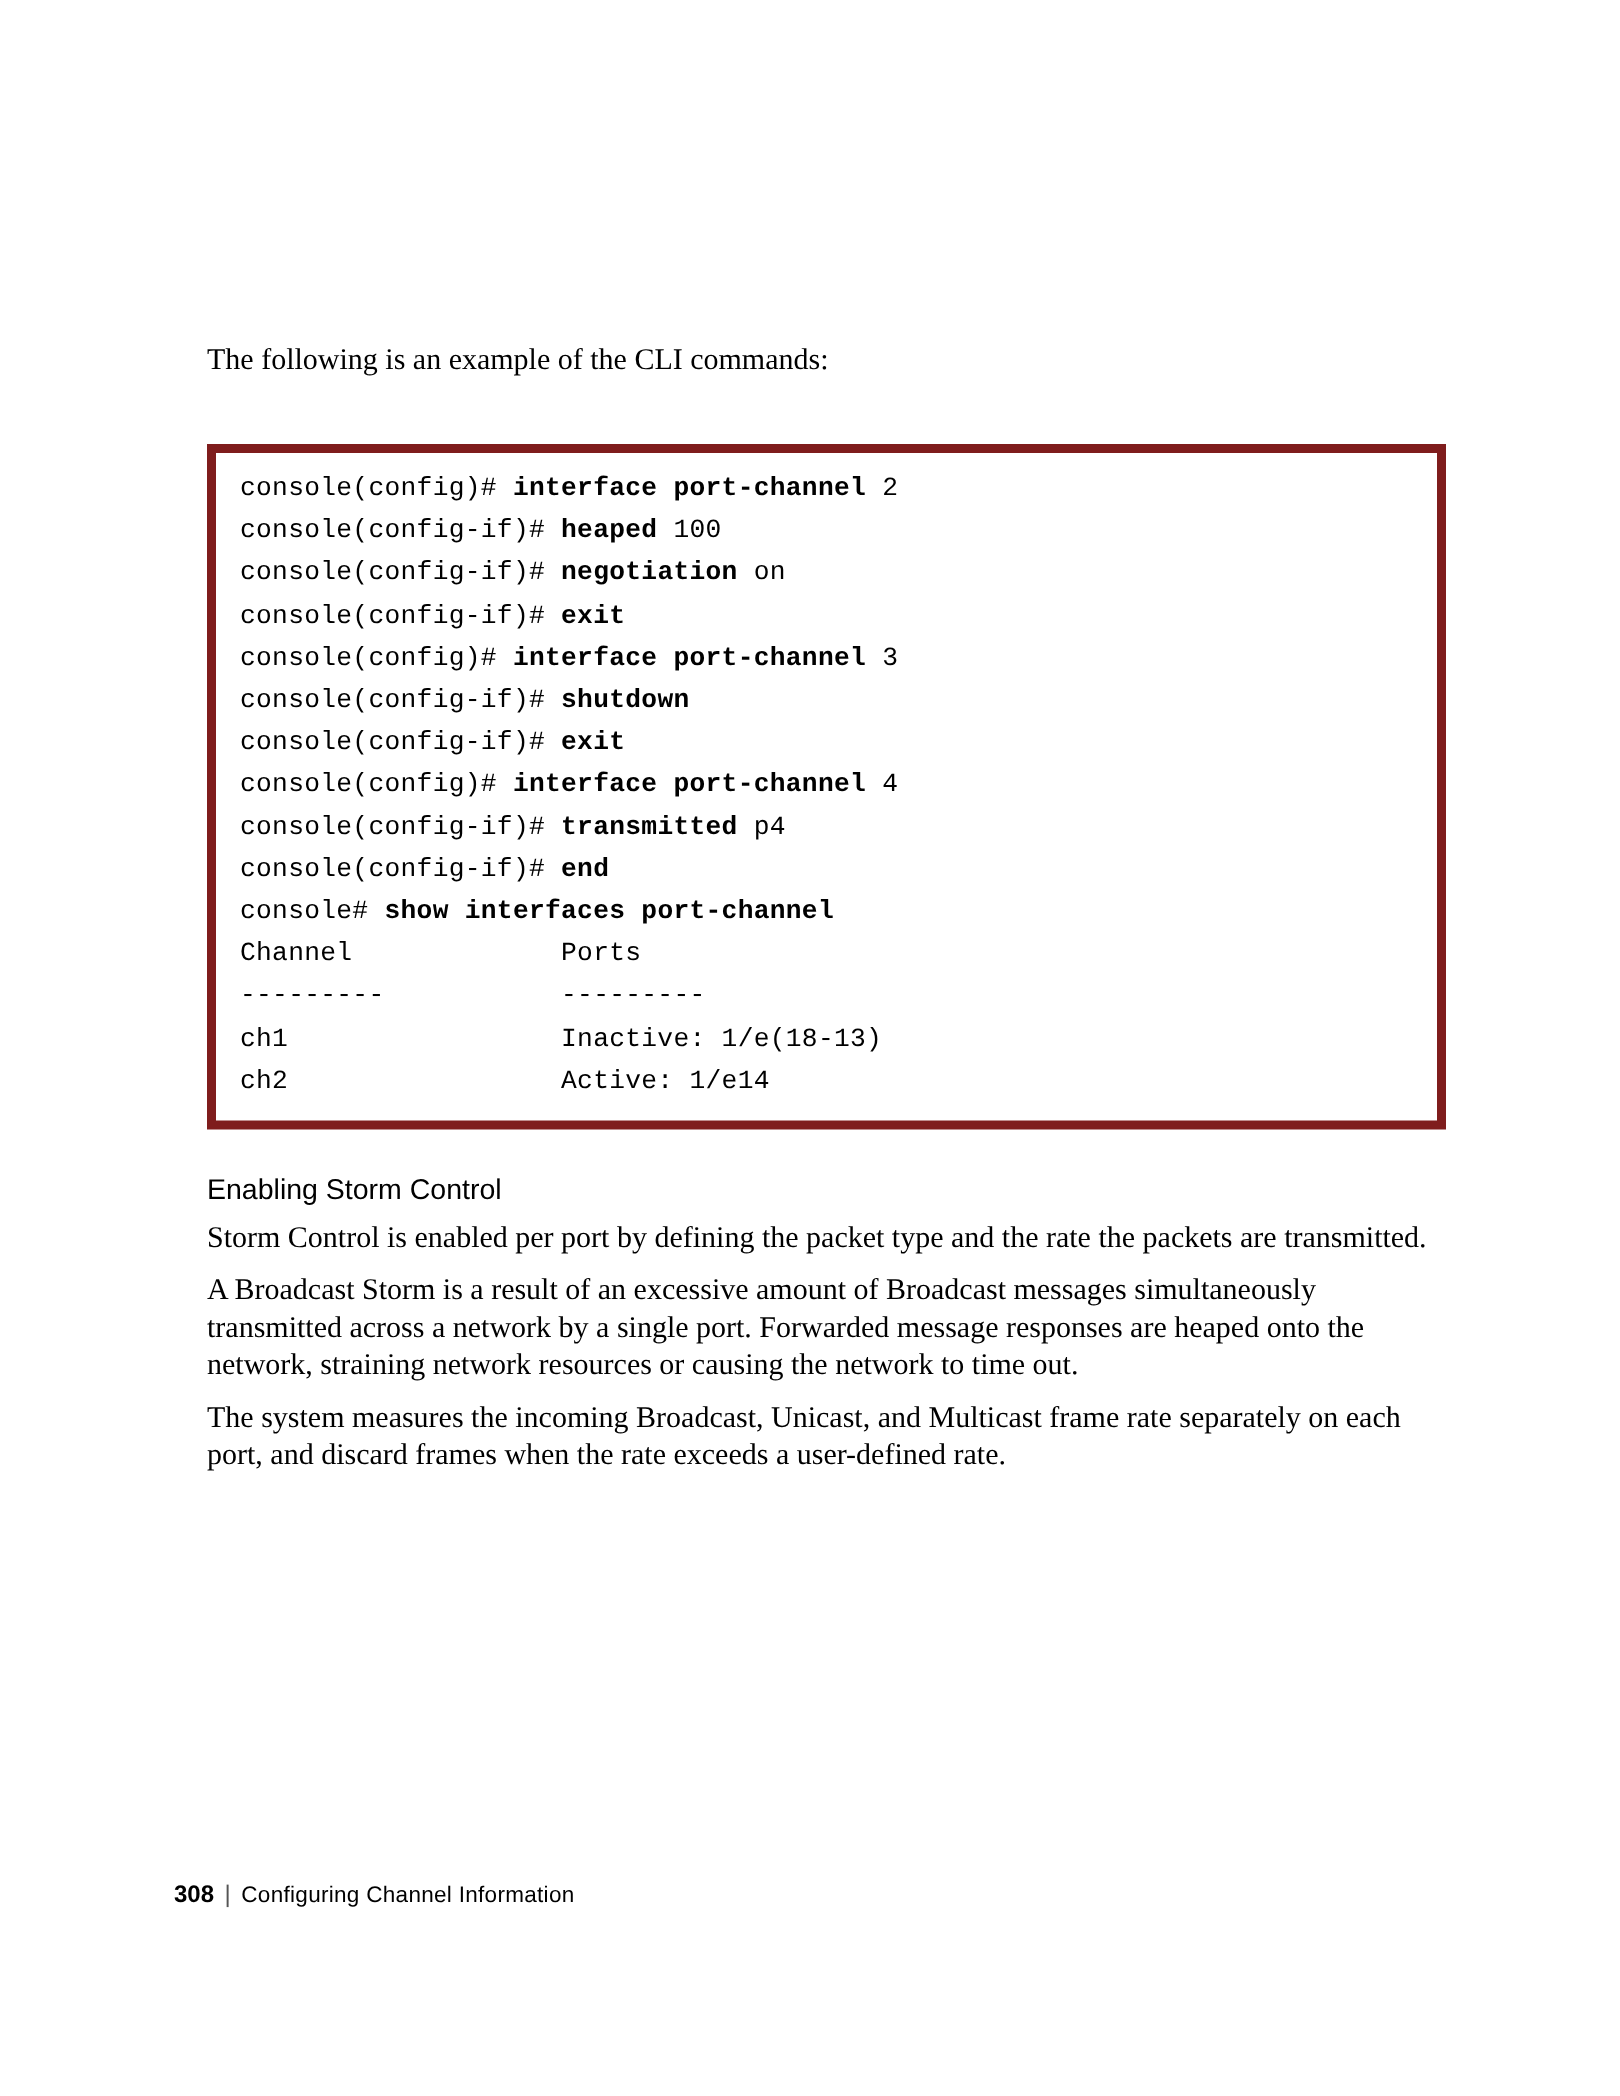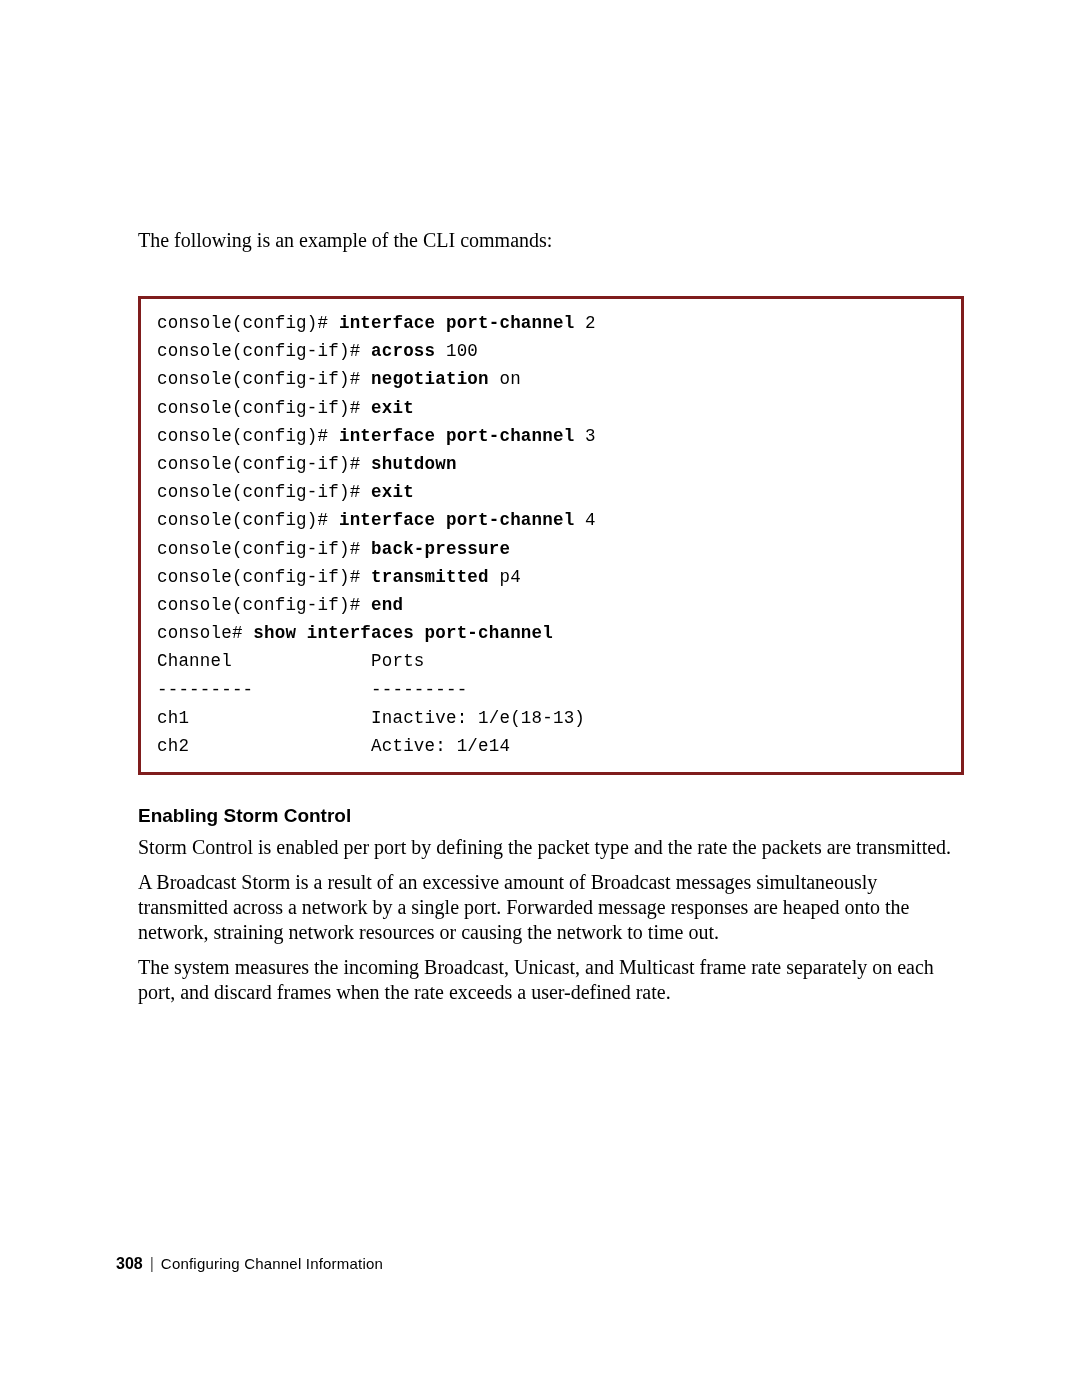--- a/index.html
+++ b/index.html
@@ -15,35 +15,35 @@
       height: 1397px;
       position: relative;
       padding: 227px 116px 0 138px;
     }
     .intro {
       font-size: 20px;
       line-height: 1.35;
       margin-bottom: 42px;
     }
     .cli-box {
-      border: 3px solid #7f1d1d;
+      border: 6px solid #7f1d1d;
       padding: 10px 24px 12px 16px;
       margin-bottom: 30px;
     }
     .cli-line {
       font-family: "Courier New", Courier, monospace;
       font-size: 17.5px;
       line-height: 28.2px;
       white-space: pre;
       letter-spacing: 0.2px;
     }
     .cli-line .b { font-weight: bold; }
     .section-heading {
       font-family: Arial, Helvetica, sans-serif;
-      font-weight: bold;
+      font-weight: normal;
       font-size: 19px;
       margin-bottom: 8px;
     }
     .para {
       font-size: 20px;
       line-height: 1.25;
       margin-bottom: 10px;
     }
     .footer {
       position: absolute;
@@ -69,28 +69,27 @@
   </style>
 </head>
 <body>
 
 <div class="page">
 
   <p class="intro">The following is an example of the CLI commands:</p>
 
   <div class="cli-box" id="cli-box">
       <div class="cli-line">console(config)# <span class="b">interface port-channel</span> 2</div>
-      <div class="cli-line">console(config-if)# <span class="b">across</span> 100</div>
+      <div class="cli-line">console(config-if)# <span class="b">heaped</span> 100</div>
       <div class="cli-line">console(config-if)# <span class="b">negotiation</span> on</div>
       <div class="cli-line">console(config-if)# <span class="b">exit</span></div>
       <div class="cli-line">console(config)# <span class="b">interface port-channel</span> 3</div>
       <div class="cli-line">console(config-if)# <span class="b">shutdown</span></div>
       <div class="cli-line">console(config-if)# <span class="b">exit</span></div>
       <div class="cli-line">console(config)# <span class="b">interface port-channel</span> 4</div>
-      <div class="cli-line">console(config-if)# <span class="b">back-pressure</span></div>
       <div class="cli-line">console(config-if)# <span class="b">transmitted</span> p4</div>
       <div class="cli-line">console(config-if)# <span class="b">end</span></div>
       <div class="cli-line">console# <span class="b">show interfaces port-channel</span></div>
       <div class="cli-line">Channel             Ports</div>
       <div class="cli-line">---------           ---------</div>
       <div class="cli-line">ch1                 Inactive: 1/e(18-13)</div>
       <div class="cli-line">ch2                 Active: 1/e14</div>
     </div>
 
   <h3 class="section-heading">Enabling Storm Control</h3>

